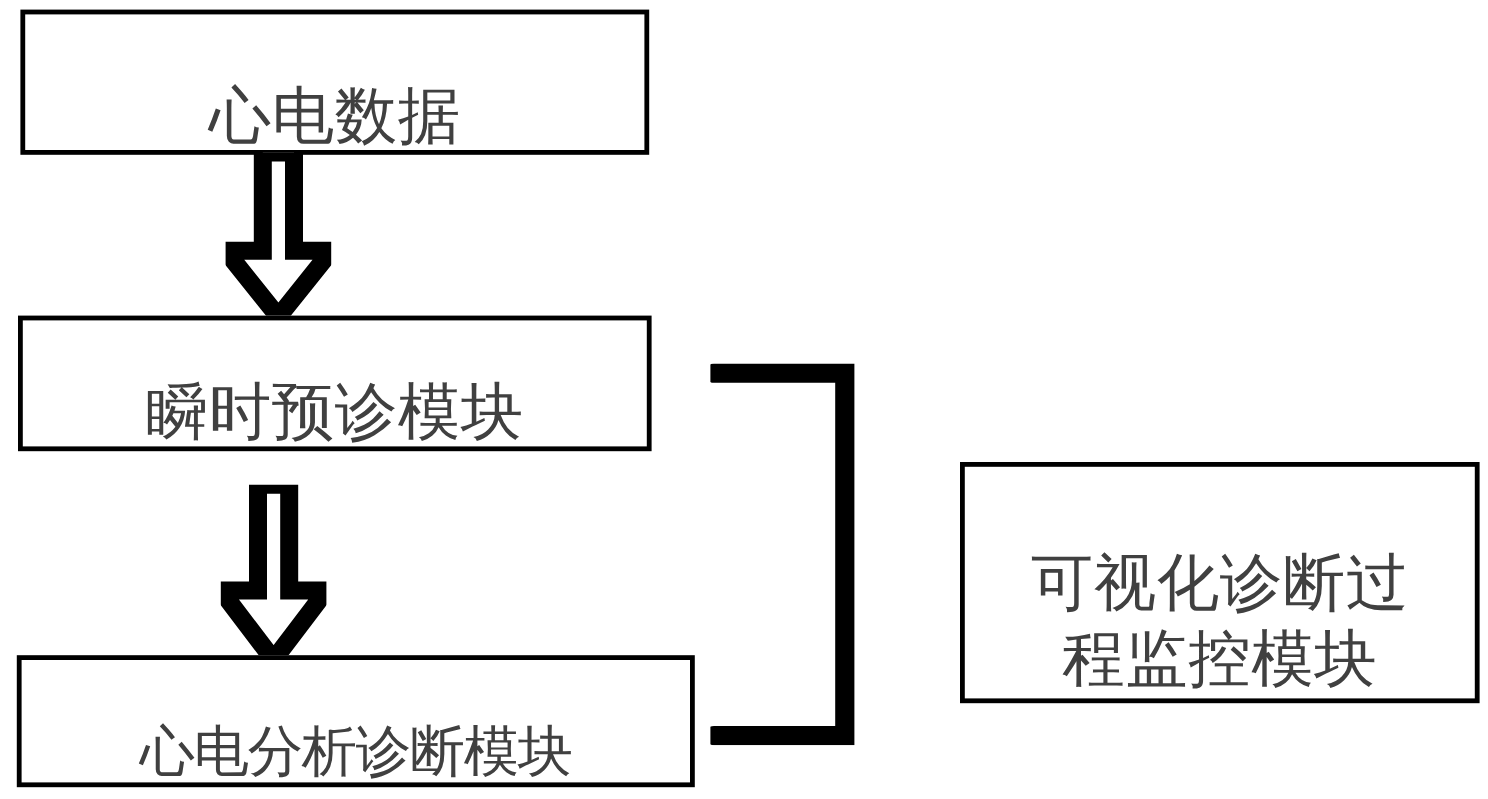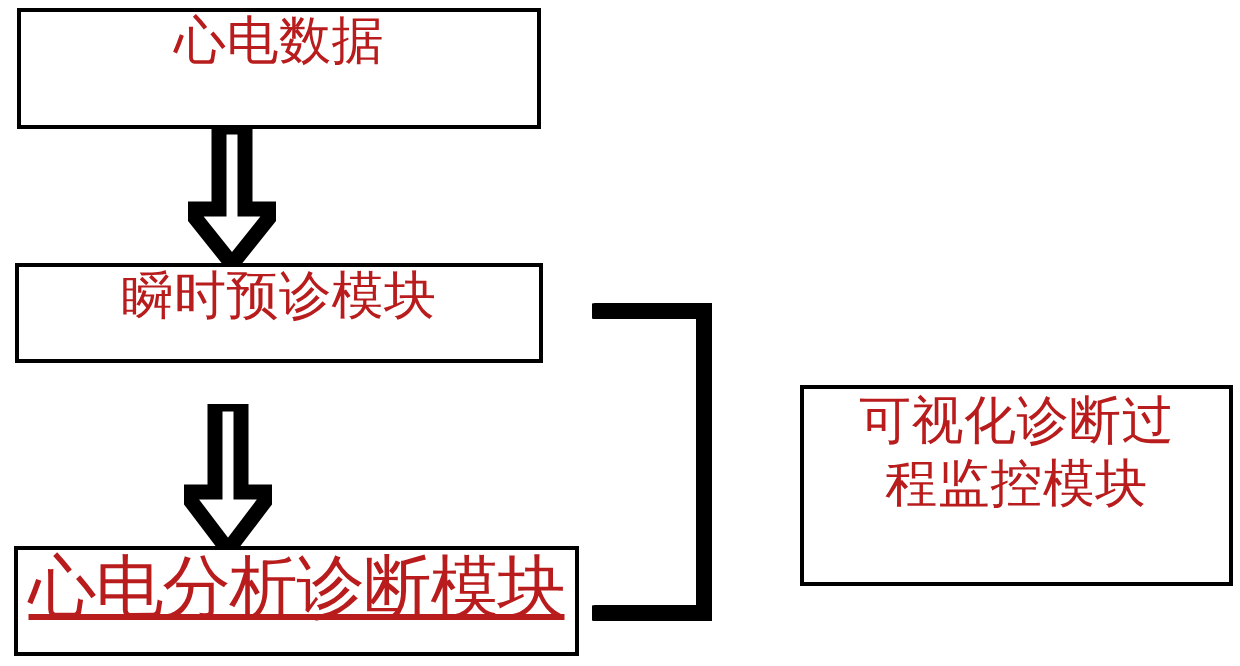--- a/index.html
+++ b/index.html
@@ -16,23 +16,23 @@
     height: 666px;
     background: #ffffff;
     overflow: hidden;
   }
   .node {
     position: absolute;
     box-sizing: border-box;
     background: #ffffff;
     border: 4px solid #000000;
     display: flex;
-    align-items: flex-start;
+    align-items: flex-end;
     justify-content: center;
-    color: #b91c1c;
+    color: #404040;
     line-height: 1.08;
     text-align: center;
     letter-spacing: 0.5px;
   }
   .node-label {
     display: block;
     white-space: pre-line;
   }
 
   
@@ -41,31 +41,30 @@
     top: 8px;
     width: 524px;
     height: 121px;
     font-size: 52px;
   }
   
   #node-pre-diagnosis {
     left: 15px;
     top: 263px;
     width: 528px;
-    height: 100px;
+    height: 113px;
     font-size: 52px;
   }
   
   #node-analysis {
     left: 14px;
     top: 546px;
     width: 565px;
     height: 110px;
-    font-size: 68px;
-    text-decoration: underline;
+    font-size: 46px;
   }
   #node-analysis .node-label {
     letter-spacing: -1px;
   }
   
   #node-monitor {
     left: 800px;
     top: 385px;
     width: 433px;
     height: 201px;

